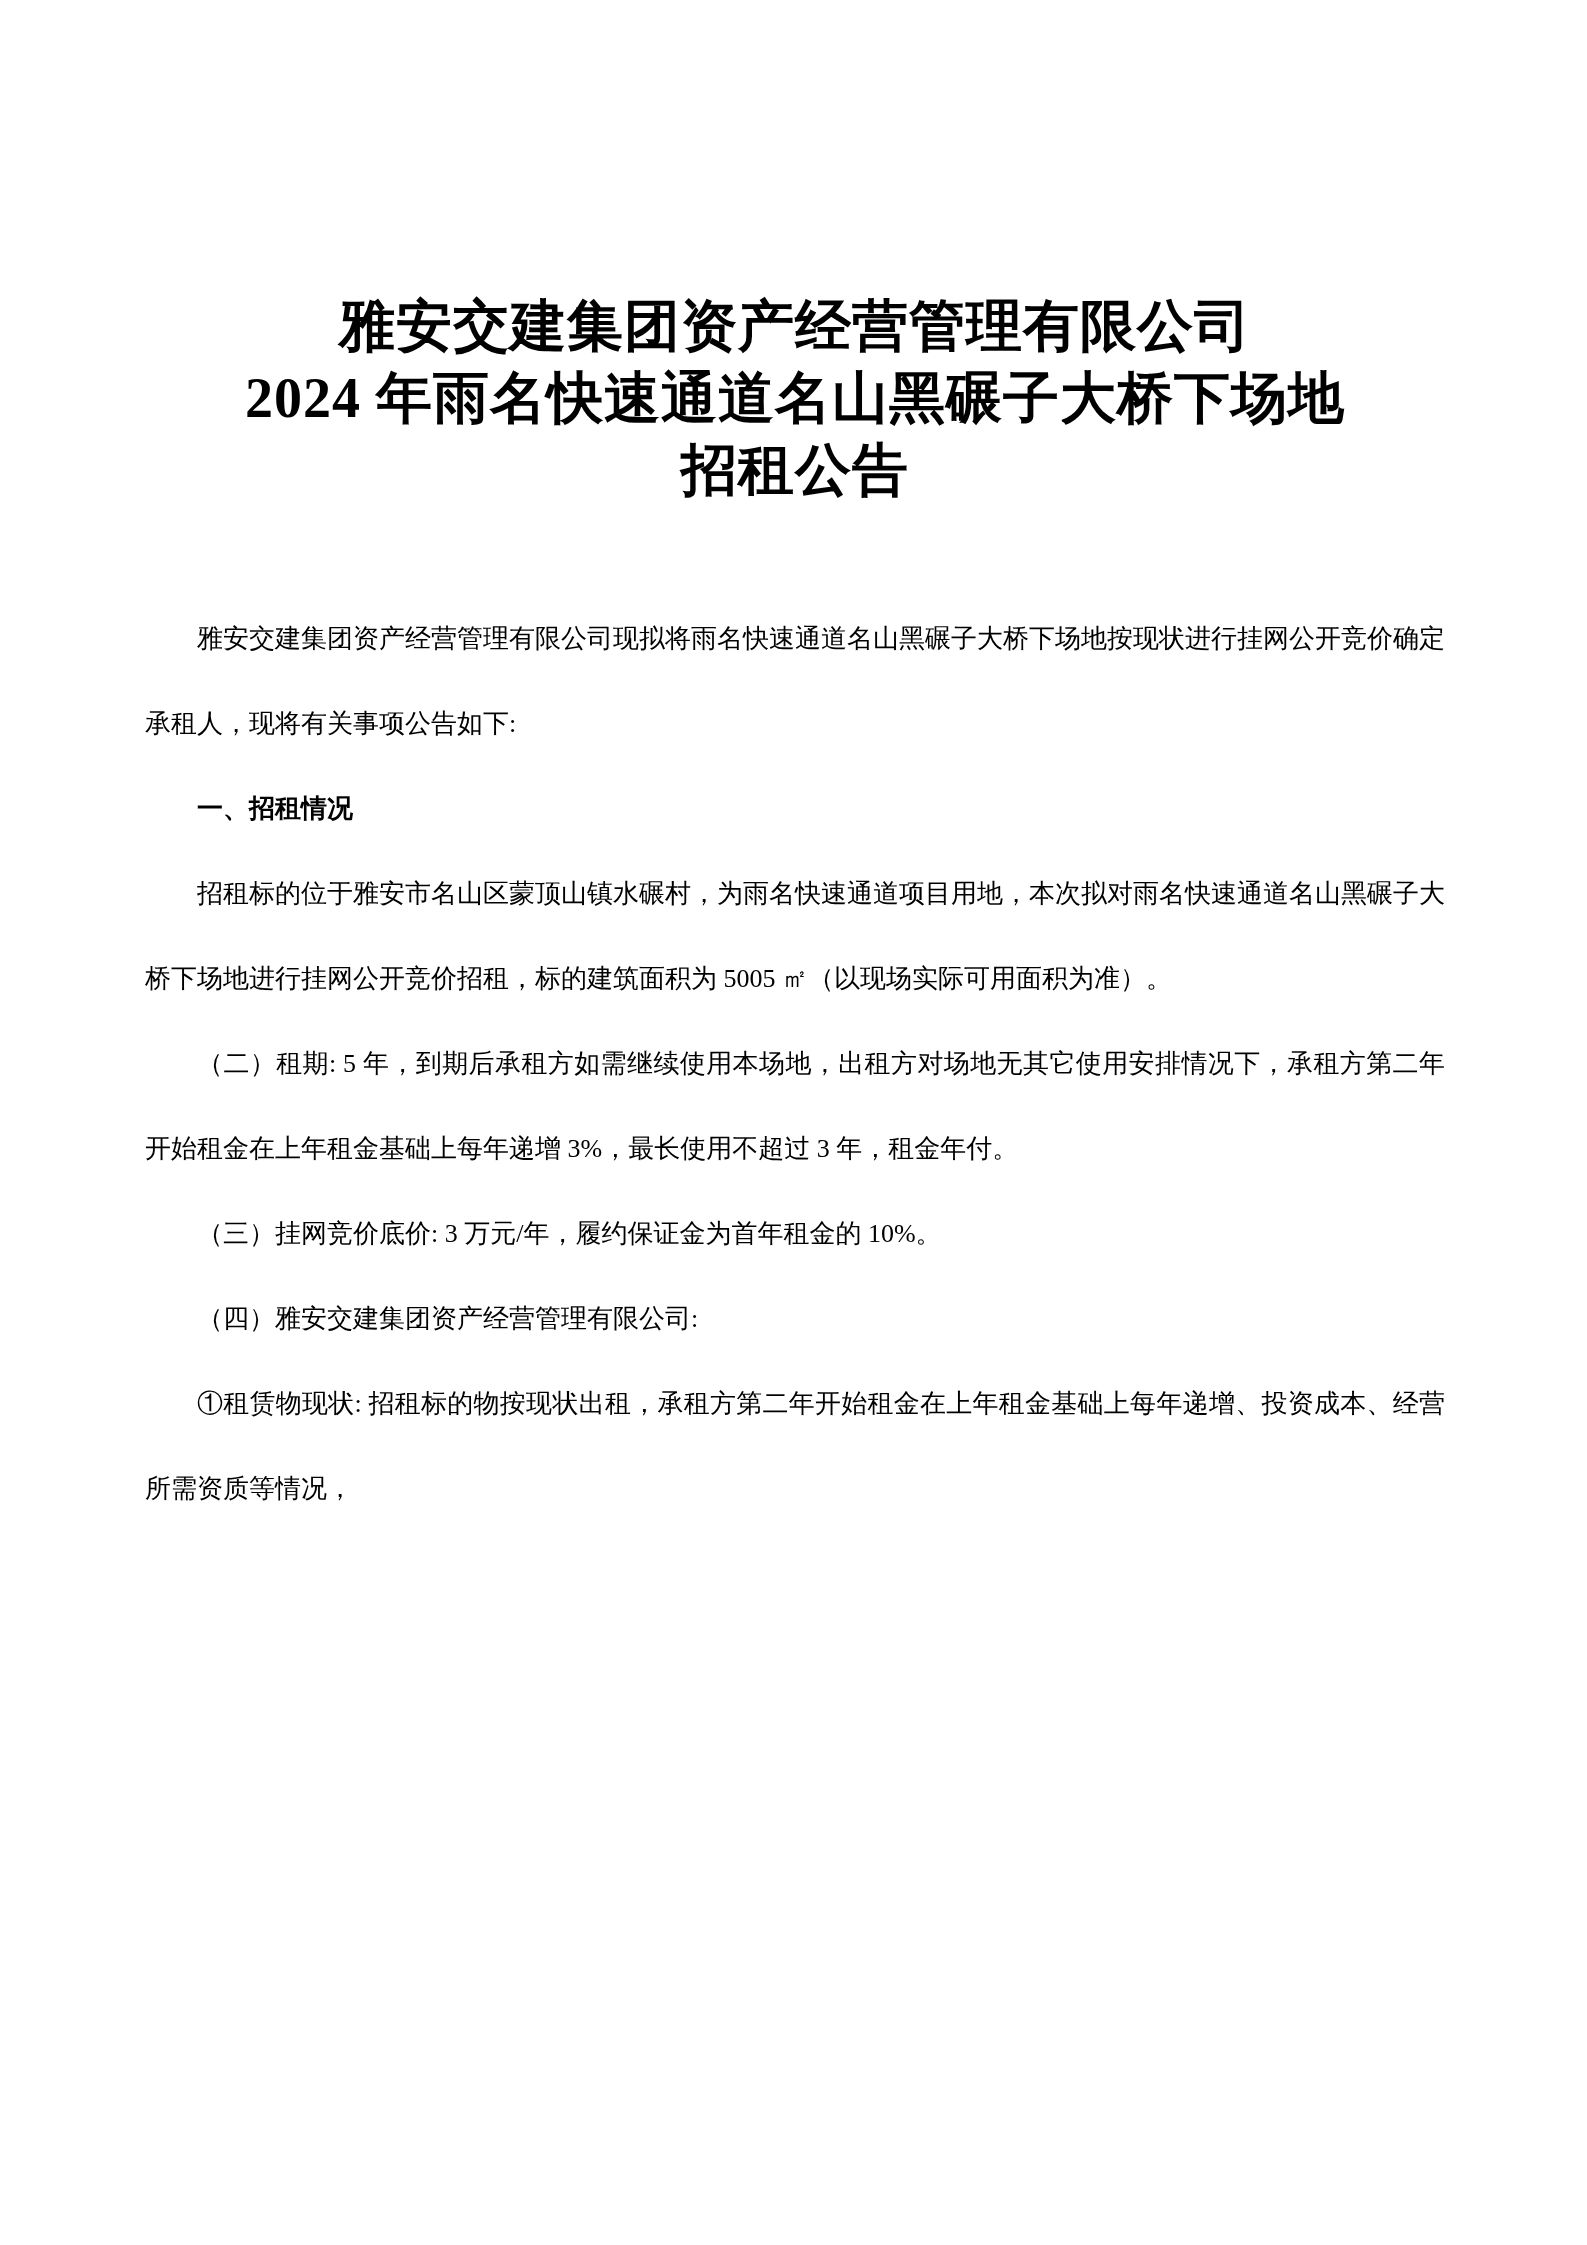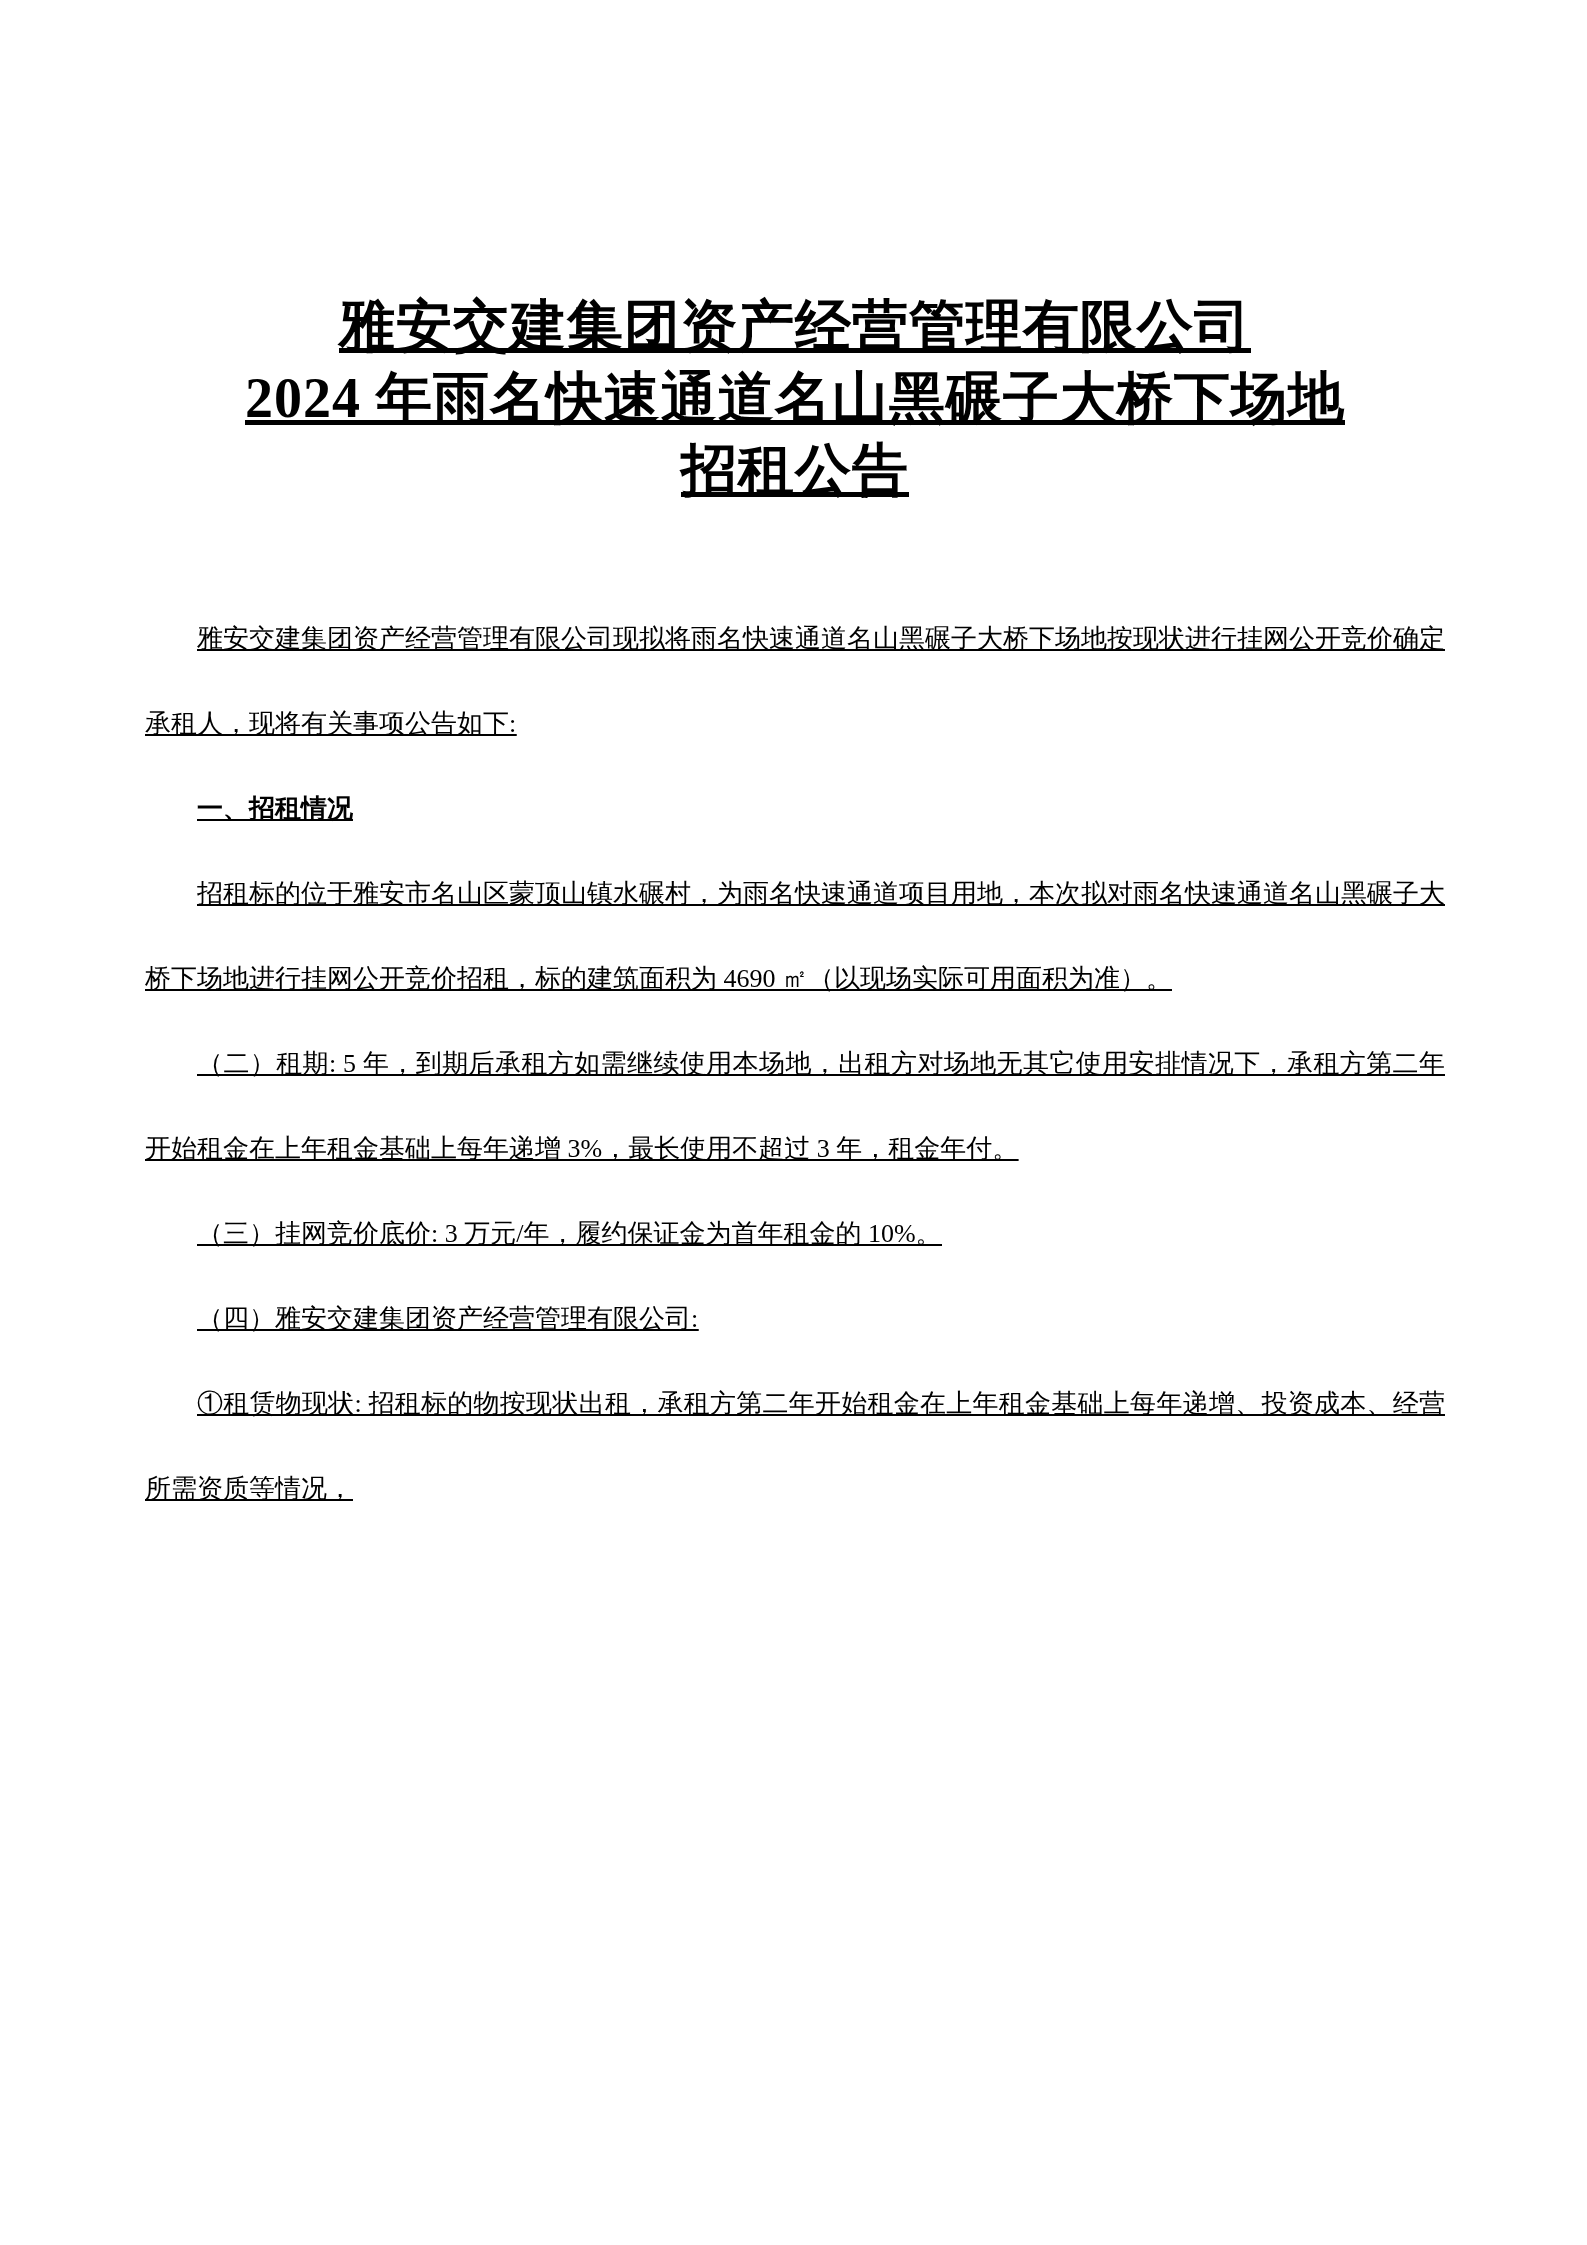--- a/index.html
+++ b/index.html
@@ -1,15 +1,15 @@
 <!DOCTYPE html>
 <html><head>
 <meta charset="utf-8">
 <style>
-  * { box-sizing: border-box; text-decoration: underline; }
+  * { box-sizing: border-box; }
   html, body {
     margin: 0;
     padding: 0;
     background: #7a7a7a;
   }
   .page {
     width: 1587px;
     height: 2245px;
     margin: 0 auto;
     background: #ffffff;
@@ -51,21 +51,21 @@
     <div>雅安交建集团资产经营管理有限公司</div>
     <div>2024 年雨名快速通道名山黑碾子大桥下场地</div>
     <div>招租公告</div>
   </div>
 
   <div class="doc-body">
     <p>雅安交建集团资产经营管理有限公司现拟将雨名快速通道名山黑碾子大桥下场地按现状进行挂网公开竞价确定承租人，现将有关事项公告如下:</p>
 
     <p class="section-heading">一、招租情况</p>
 
-    <p>招租标的位于雅安市名山区蒙顶山镇水碾村，为雨名快速通道项目用地，本次拟对雨名快速通道名山黑碾子大桥下场地进行挂网公开竞价招租，标的建筑面积为 4690 ㎡（以现场实际可用面积为准）。</p>
+    <p>招租标的位于雅安市名山区蒙顶山镇水碾村，为雨名快速通道项目用地，本次拟对雨名快速通道名山黑碾子大桥下场地进行挂网公开竞价招租，标的建筑面积为 5005 ㎡（以现场实际可用面积为准）。</p>
 
 
     <p>（二）租期: 5 年，到期后承租方如需继续使用本场地，出租方对场地无其它使用安排情况下，承租方第二年开始租金在上年租金基础上每年递增 3%，最长使用不超过 3 年，租金年付。</p>
 
     <p>（三）挂网竞价底价: 3 万元/年，履约保证金为首年租金的 10%。</p>
 
     <p>（四）雅安交建集团资产经营管理有限公司:</p>
 
     <p>①租赁物现状: 招租标的物按现状出租，承租方第二年开始租金在上年租金基础上每年递增、投资成本、经营所需资质等情况，</p>
   </div>

